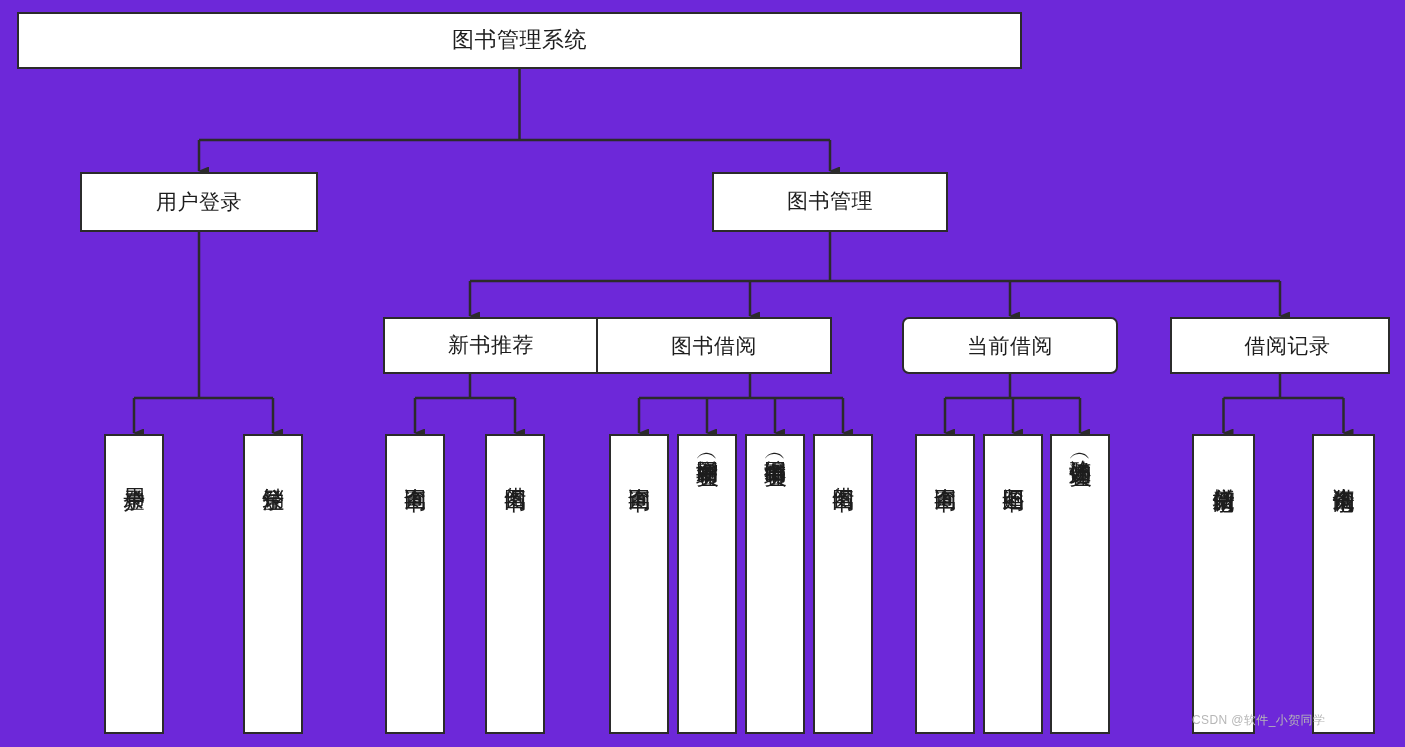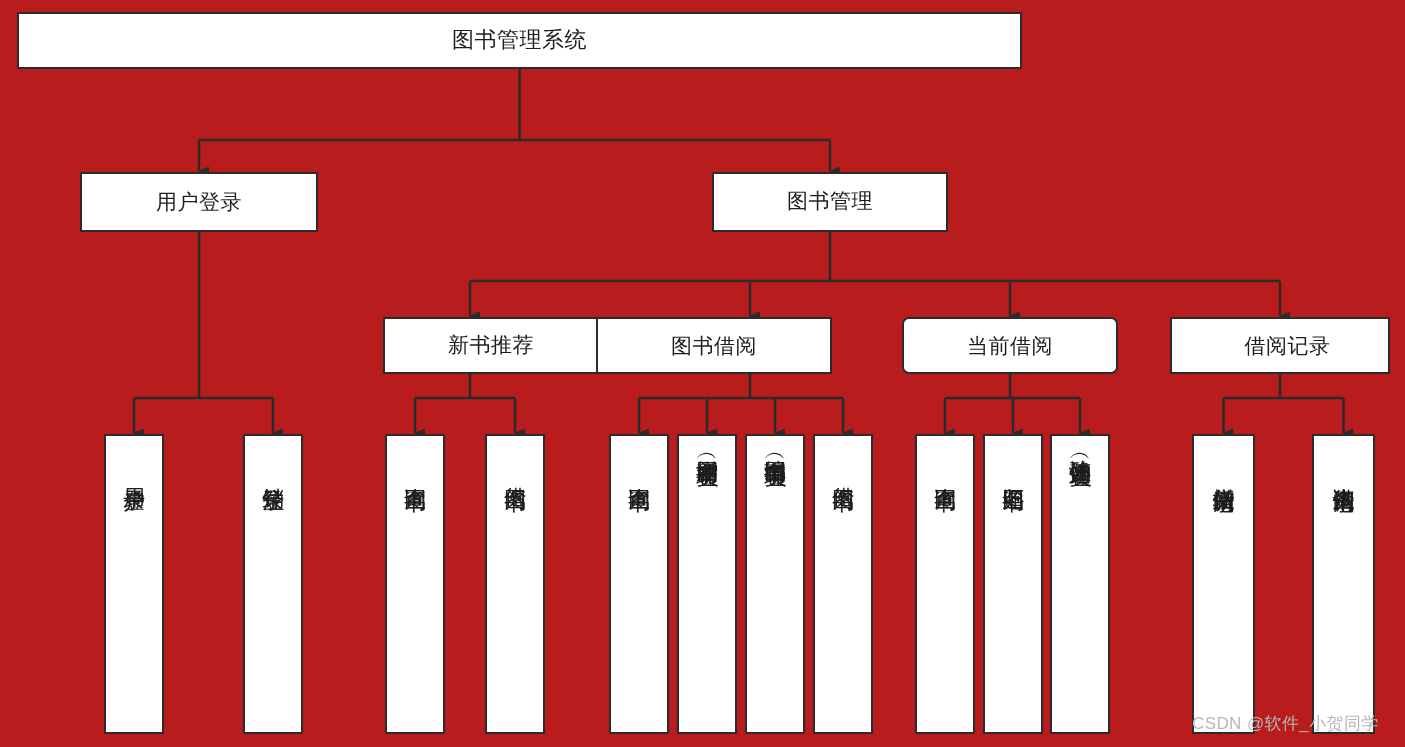--- a/index.html
+++ b/index.html
@@ -8,21 +8,21 @@
     padding: 0;
     background: #ffffff;
   }
   body {
     font-family: "Liberation Sans", "DejaVu Sans", sans-serif;
   }
   #diagram-root {
     position: relative;
     width: 1405px;
     height: 747px;
-    background: #b91c1c;
+    background: #6d28d9;
     overflow: hidden;
   }
   #wire-layer {
     position: absolute;
     left: 0;
     top: 0;
     width: 1405px;
     height: 747px;
     pointer-events: none;
   }
@@ -60,21 +60,21 @@
     line-height: 1.2;
     letter-spacing: 1px;
     margin: 0 auto;
   }
   .node.vertical.mid .label {
     margin-top: 28px;
   }
   .watermark {
     position: absolute;
     color: #b7b7b7;
-    font-size: 17px;
+    font-size: 12px;
     white-space: nowrap;
     letter-spacing: 0.4px;
   }
 </style>
 </head>
 <body>
 
 <div id="diagram-root">
 
   <svg id="wire-layer" viewBox="0 0 1405 747" width="1405" height="747" xmlns="http://www.w3.org/2000/svg">

